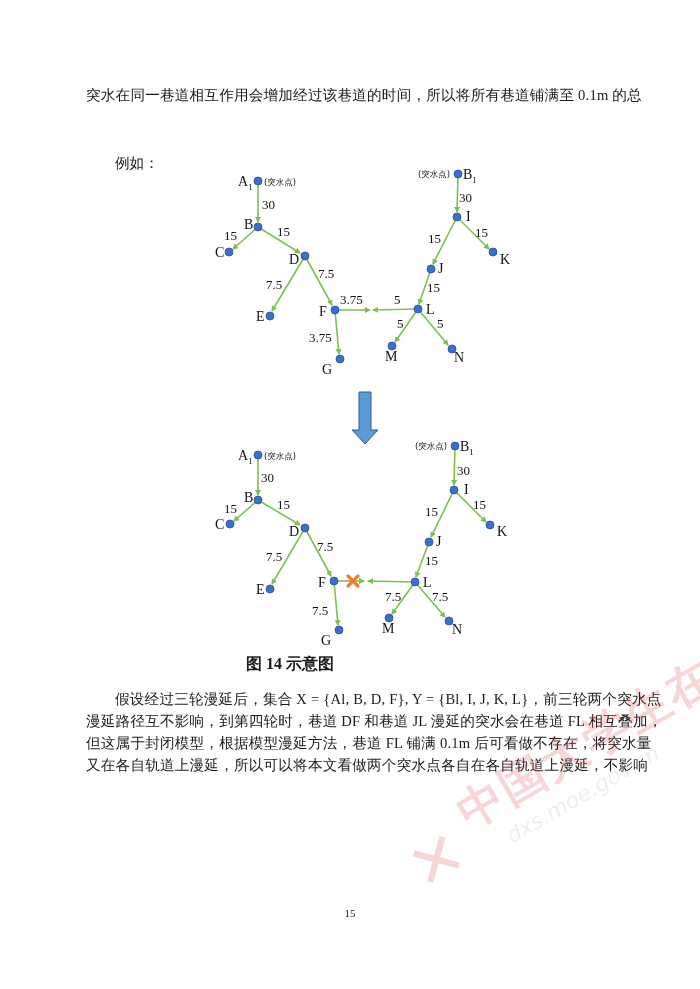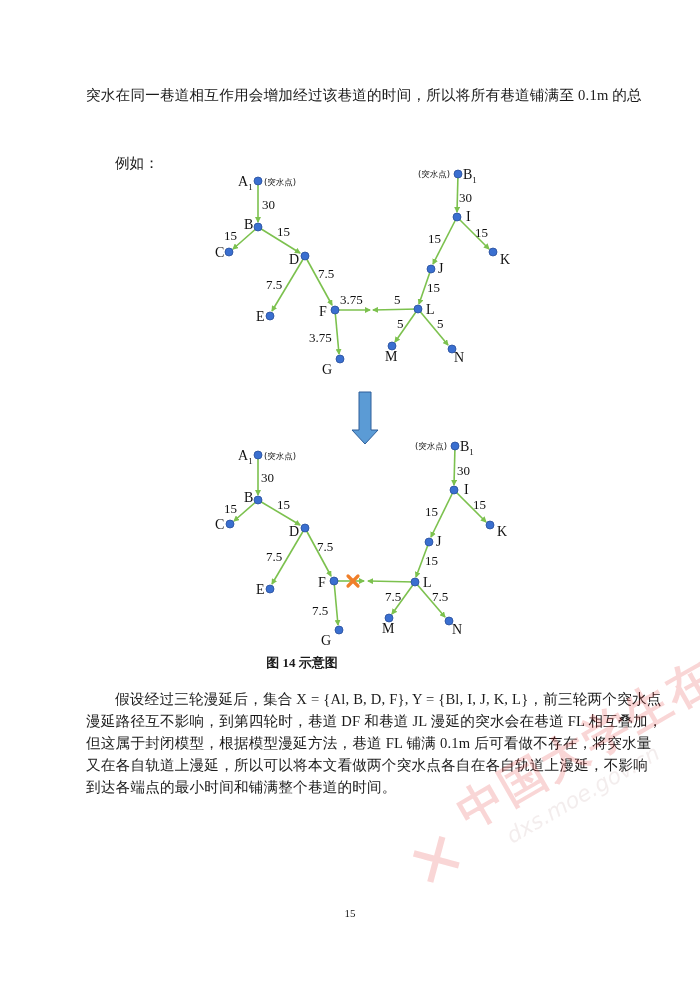--- a/index.html
+++ b/index.html
@@ -4,22 +4,22 @@
 <style>
   html, body { margin: 0; padding: 0; background: #ffffff; }
   body { width: 700px; height: 989px; position: relative; overflow: hidden;
          font-family: "Liberation Serif", "DejaVu Serif", serif; color: #1a1a1a; }
   .para { position: absolute; left: 86px; width: 534px; font-size: 14.6px; line-height: 22px;
           text-align: justify; letter-spacing: 0.2px; }
   .line { display: block; white-space: nowrap; }
   .indent { padding-left: 29px; }
   .example { position: absolute; left: 115px; top: 138px; font-size: 14.6px; margin-top: 16px; }
   svg.diagram { position: absolute; left: 0; top: 0; }
-  .caption { position: absolute; left: 12px; width: 580px; top: 654px; text-align: center;
-             font-size: 13px; font-weight: bold; }
+  .caption { position: absolute; left: 0; width: 580px; top: 654px; text-align: center;
+             font-size: 16px; font-weight: bold; }
   .page-num { position: absolute; left: 0; width: 700px; top: 907px; text-align: center; font-size: 11px; }
   .watermark { position: absolute; left: 400px; top: 770px; width: 320px; height: 160px;
                transform: rotate(-30deg); transform-origin: left top; opacity: 0.18; color: #e02020; pointer-events: none; }
   .wm-cn { font-family: "DejaVu Sans", sans-serif; font-size: 46px; font-weight: bold; letter-spacing: 2px; position: absolute; left: 30px; top: 40px; white-space: nowrap; }
   .wm-url { font-family: "DejaVu Sans", sans-serif; font-size: 22px; font-style: italic; position: absolute; left: 60px; top: 100px; white-space: nowrap; color: #c0a0a0; }
   .wm-logo { position: absolute; left: -40px; top: 60px; font-size: 64px; font-weight: bold; font-family: "DejaVu Sans", sans-serif; }
   sup { font-size: 9px; line-height: 0; }
 </style>
 </head>
 <body>
@@ -179,21 +179,20 @@
   </g>
 </svg>
 
 <div class="caption">图 14 示意图</div>
 
 <div class="para" style="top:688px;">
   <span class="line indent">假设经过三轮漫延后，集合 X = {Al, B, D, F}, Y = {Bl, I, J, K, L}，前三轮两个突水点</span>
   <span class="line">漫延路径互不影响，到第四轮时，巷道 DF 和巷道 JL 漫延的突水会在巷道 FL 相互叠加，</span>
   <span class="line">但这属于封闭模型，根据模型漫延方法，巷道 FL 铺满 0.1m 后可看做不存在，将突水量</span>
   <span class="line">又在各自轨道上漫延，所以可以将本文看做两个突水点各自在各自轨道上漫延，不影响</span>
-  <span class="line">到达各端点的最小时间和铺满整个巷道的时间。</span>
 </div>
 
 <div class="watermark">
   <span class="wm-logo">✕</span>
   <span class="wm-cn">中国大学生在线</span>
   <span class="wm-url">dxs.moe.gov.cn</span>
 </div>
 
 <div class="page-num">15</div>
 

